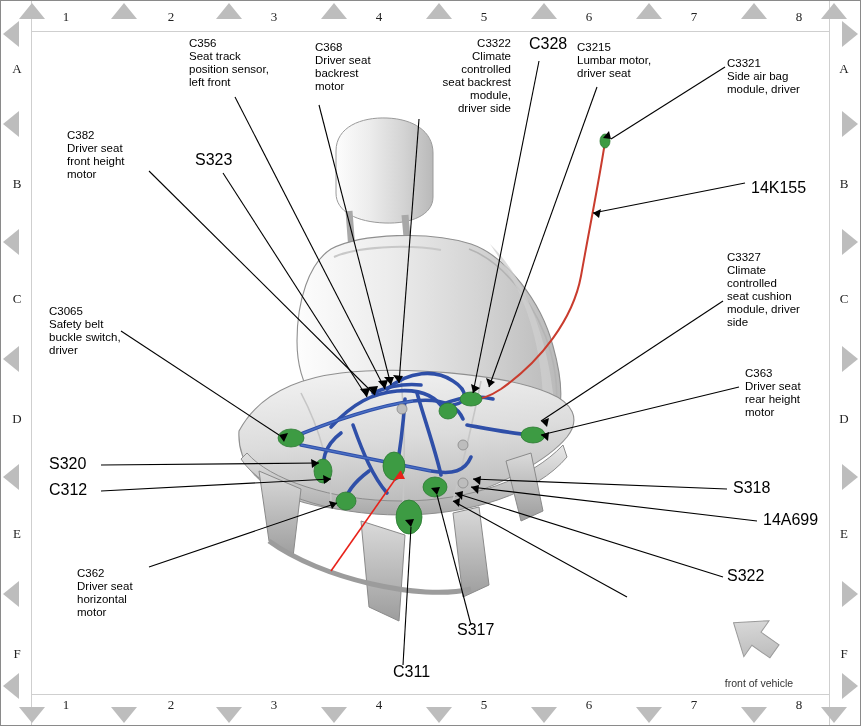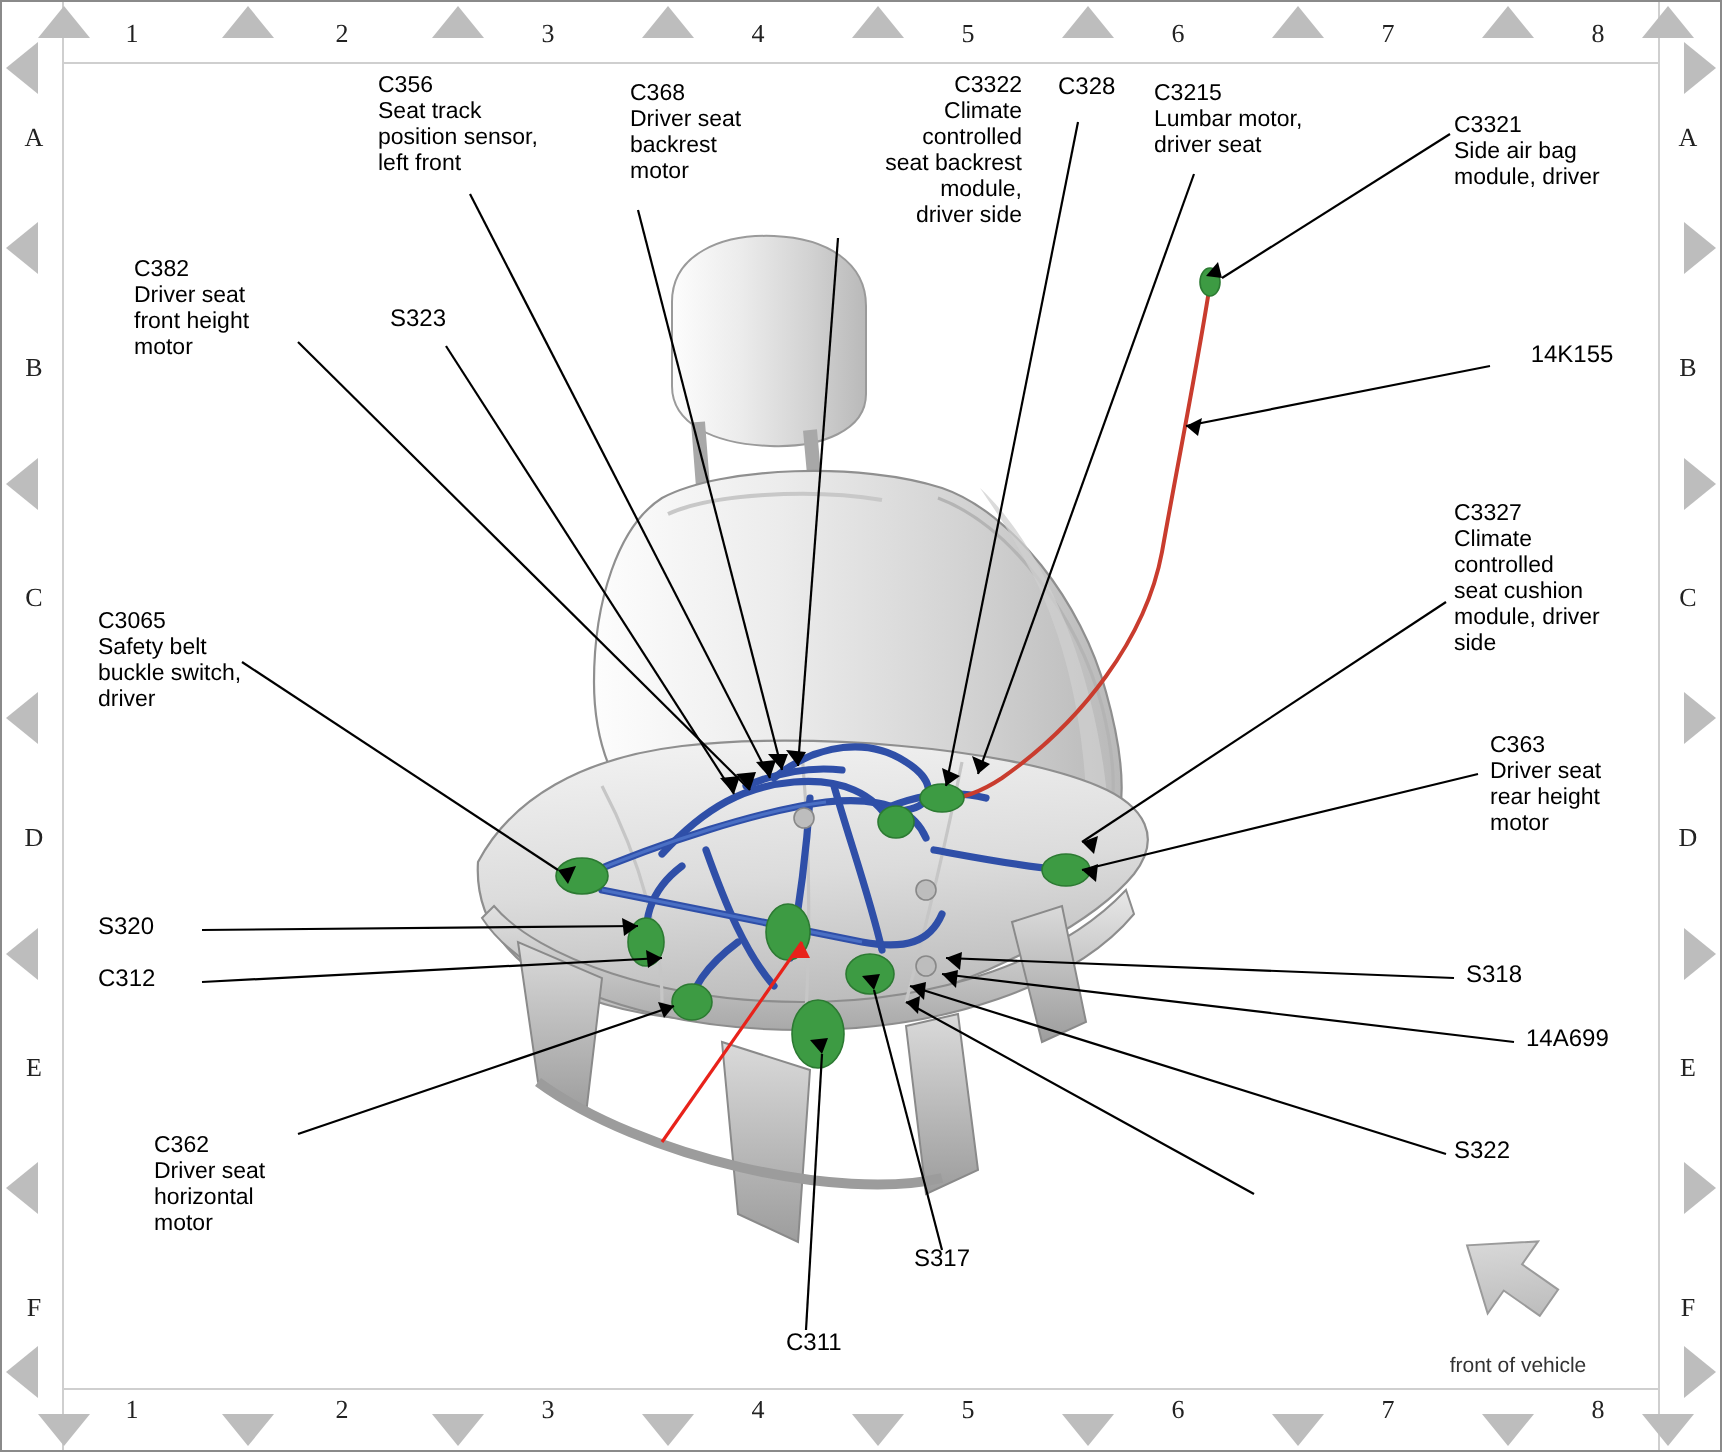--- a/index.html
+++ b/index.html
@@ -16,21 +16,21 @@
   .ruler-right{right:0;top:0;width:30px;height:726px;border-left:1px solid #cfcfcf;}
   .rlabel{position:absolute;font-size:13px;color:#222;text-align:center;font-family:"Liberation Serif",serif;}
   
   .tri-l{position:absolute;left:2px;width:0;height:0;border-top:13px solid transparent;border-bottom:13px solid transparent;border-right:16px solid #bdbdbd;}
   .tri-r{position:absolute;right:2px;width:0;height:0;border-top:13px solid transparent;border-bottom:13px solid transparent;border-left:16px solid #bdbdbd;}
   .tri-t{position:absolute;top:2px;width:0;height:0;border-left:13px solid transparent;border-right:13px solid transparent;border-bottom:16px solid #bdbdbd;}
   .tri-b{position:absolute;bottom:2px;width:0;height:0;border-left:13px solid transparent;border-right:13px solid transparent;border-top:16px solid #bdbdbd;}
 
   .callout{position:absolute;font-size:11.5px;line-height:13px;color:#000;white-space:pre-line;}
   .callout.red{color:#e8221a;font-weight:bold;line-height:13.5px;}
-  .callout.plain{font-size:12px;}
+  .callout.plain{font-size:16px;}
   svg.lines{position:absolute;left:0;top:0;width:861px;height:726px;pointer-events:none;}
   .fov{position:absolute;right:46px;bottom:36px;width:110px;text-align:center;font-size:10.5px;color:#333;}
 </style>
 </head>
 <body>
 
 <div id="page">
 
   <div class="ruler ruler-top"></div>
   <div class="ruler ruler-bottom"></div>
@@ -268,21 +268,21 @@
 Lumbar motor,
 driver seat</div>
   <div class="callout" style="left:726px;top:56px;width:110px;">C3321
 Side air bag
 module, driver</div>
   <div class="callout" style="left:66px;top:128px;width:104px;">C382
 Driver seat
 front height
 motor</div>
   <div class="callout plain" style="left:194px;top:152px;width:60px;">S323</div>
-  <div class="callout plain" style="left:750px;top:170px;width:70px;text-align:center;">14K155</div>
+  <div class="callout plain" style="left:750px;top:180px;width:70px;">14K155</div>
   <div class="callout" style="left:726px;top:250px;width:104px;">C3327
 Climate
 controlled
 seat cushion
 module, driver
 side</div>
   <div class="callout" style="left:48px;top:304px;width:112px;">C3065
 Safety belt
 buckle switch,
 driver</div>

